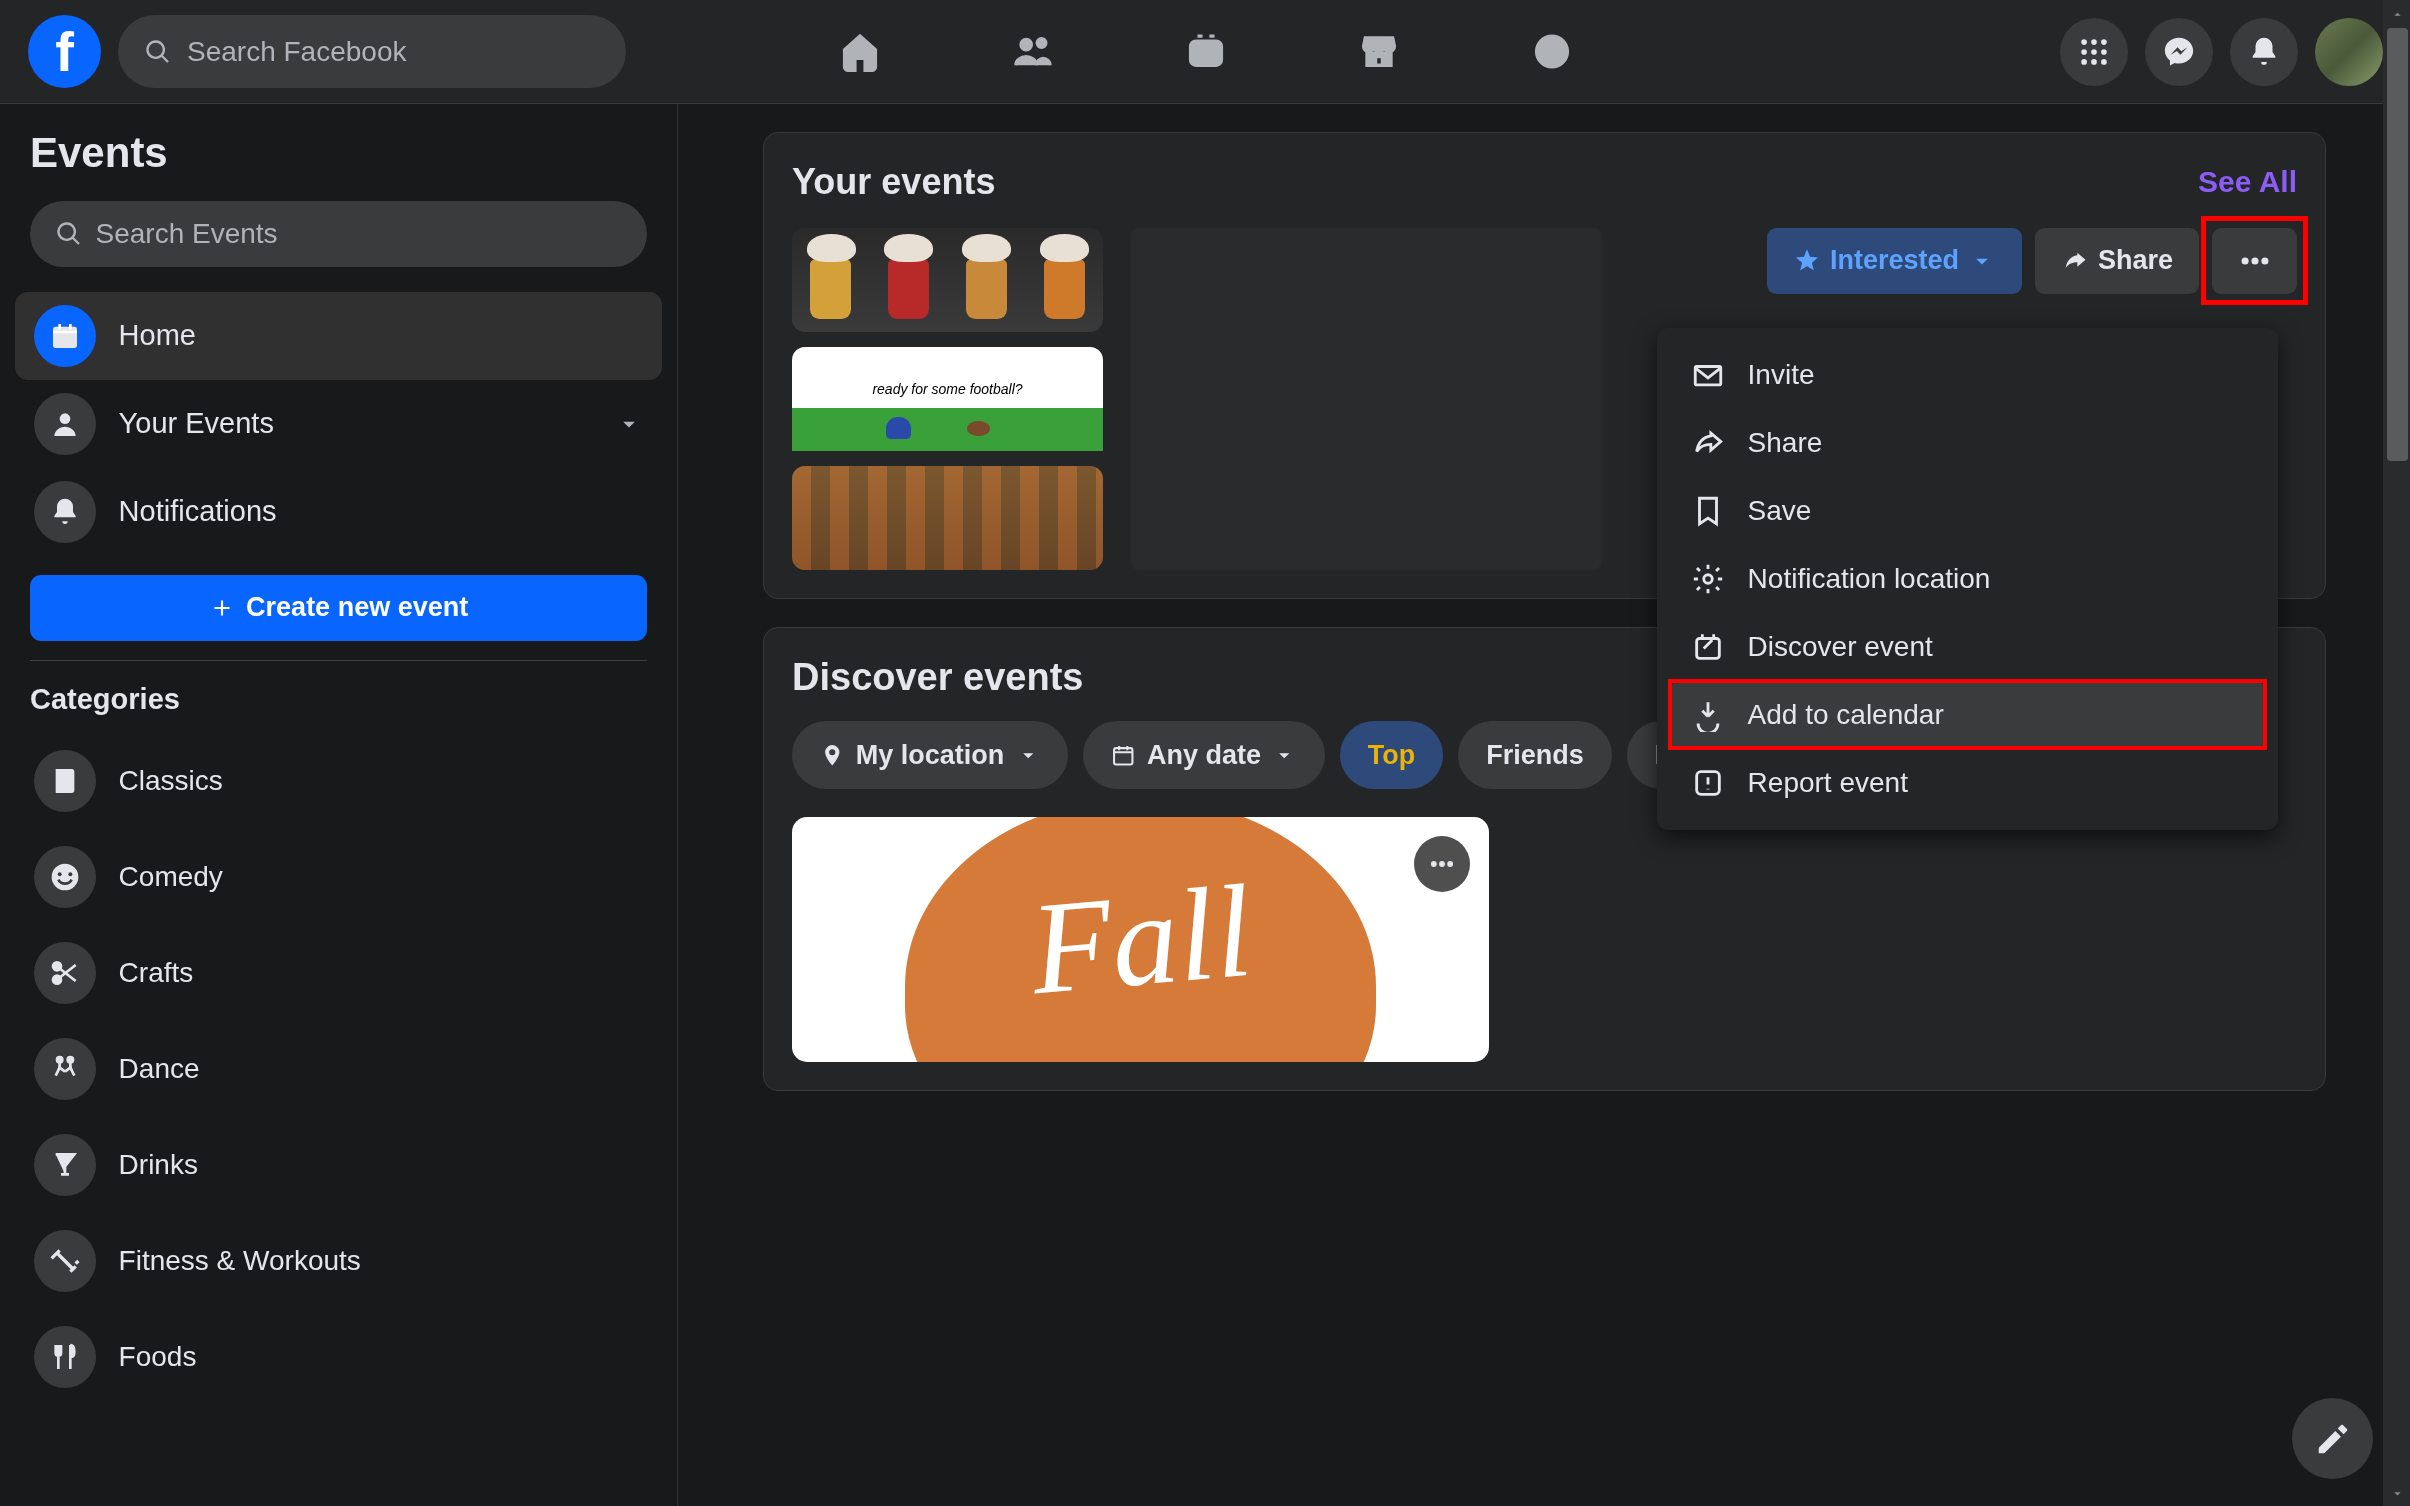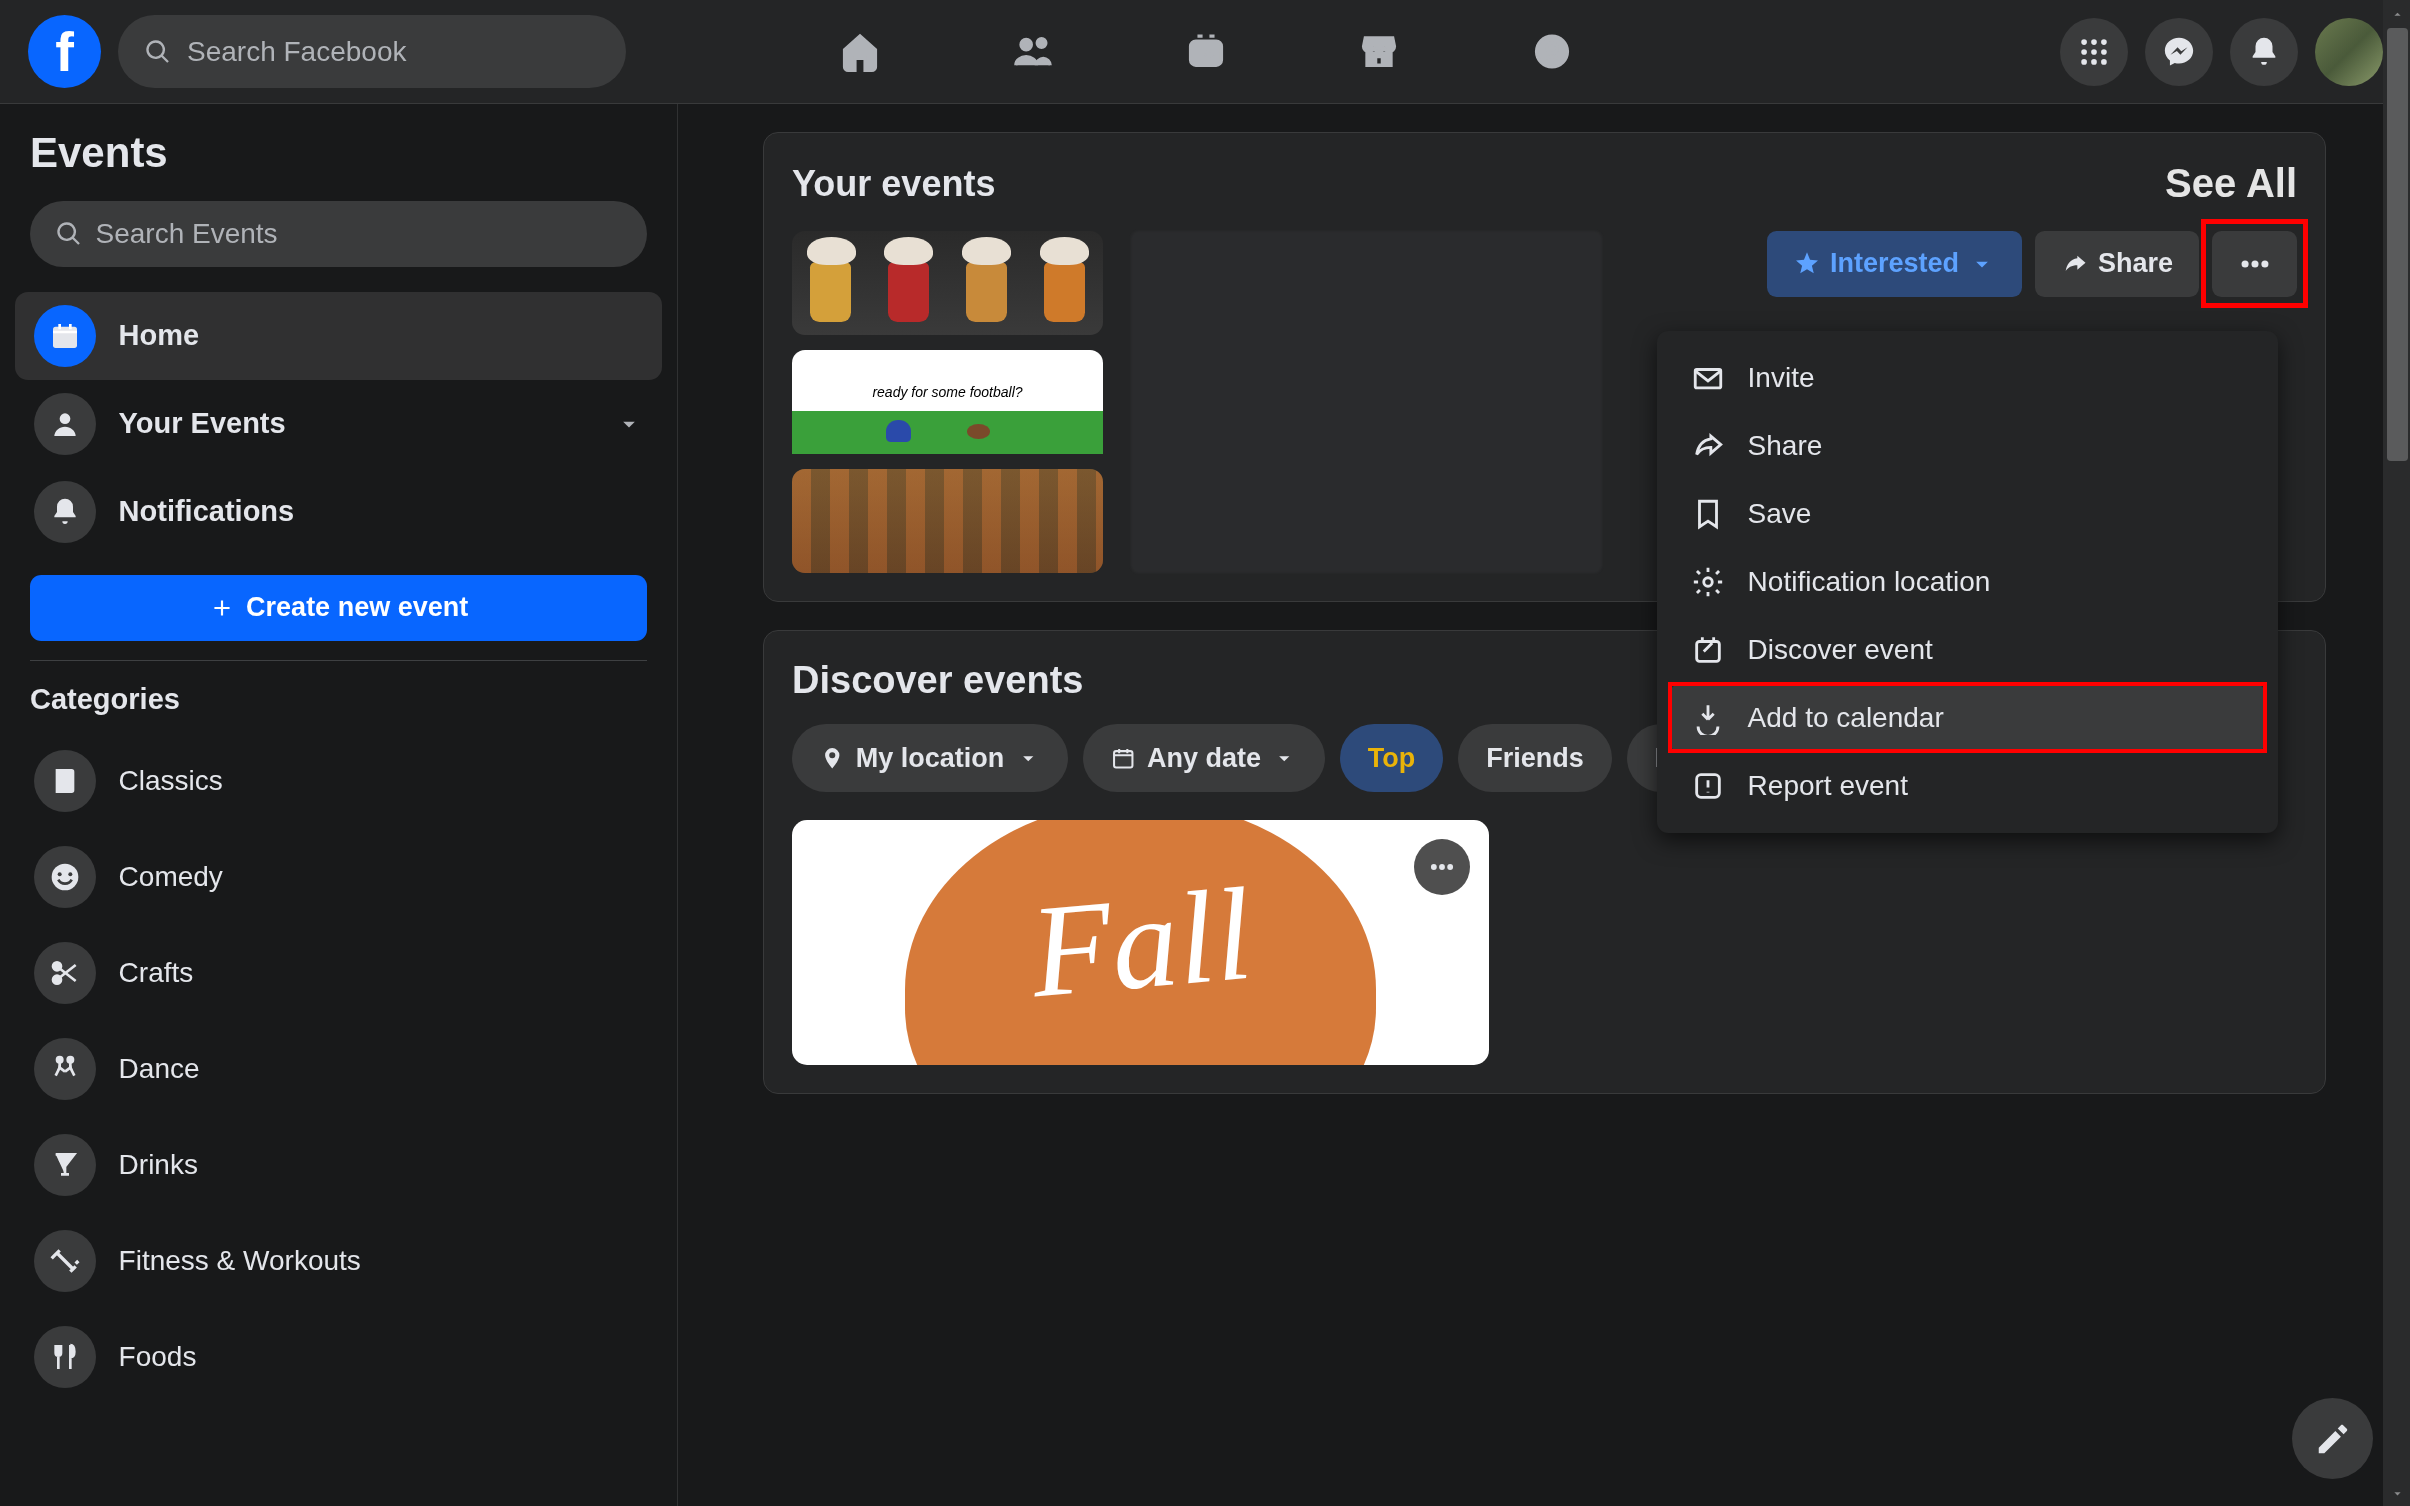--- a/index.html
+++ b/index.html
@@ -24,37 +24,37 @@
 .sidebar { width: 678px; padding: 24.5px 15px; border-right: 0.9px solid #303132; overflow-y: auto; }
 .sidebar h1 { font-size: 42px; font-weight: 800; padding-left: 15px; margin-bottom: 24.5px; }
 .search-side { background: #3a3b3c; border-radius: 34px; height: 66px; display: flex; align-items: center; padding: 0 24.5px; gap: 13px; margin: 0 15px 24.5px; }
 .search-side svg { width: 28px; height: 28px; fill: #b0b3b8; }
 .search-side-text { color: #b0b3b8; font-size: 28px; }
 .nav-item { display: flex; align-items: center; gap: 22.6px; padding: 13px 19px; border-radius: 13px; }
 .nav-item.active { background: #303031; }
 .nav-icon { width: 62px; height: 62px; border-radius: 50%; background: #3a3b3c; display: flex; align-items: center; justify-content: center; }
 .nav-icon.blue { background: #0866ff; }
 .nav-icon svg { width: 32px; height: 32px; fill: #e4e6eb; }
-.nav-label { font-size: 29px; font-weight: 700; }
+.nav-label { font-size: 29px; font-weight: 400; }
 .nav-item .chev { margin-left: auto; width: 28px; height: 28px; fill: #b0b3b8; }
 .create-btn { background: #0866ff; border-radius: 11.3px; height: 66px; display: flex; align-items: center; justify-content: center; gap: 11.3px; margin: 19px 15px; font-size: 27px; font-weight: 600; color: #fff; }
 .create-btn svg { width: 26px; height: 26px; fill: #fff; }
 .divider { height: 0.9px; background: #3e4042; margin: 11.3px 15px 22.6px; }
 .cat-title { font-size: 29px; font-weight: 600; padding-left: 15px; margin-bottom: 17px; }
 .cat-item { display: flex; align-items: center; gap: 22.6px; padding: 17px 19px; border-radius: 13px; }
 .cat-icon { width: 62px; height: 62px; border-radius: 50%; background: #3a3b3c; display: flex; align-items: center; justify-content: center; }
 .cat-icon svg { width: 32px; height: 32px; fill: #e4e6eb; stroke: #e4e6eb; }
 .cat-label { font-size: 28px; font-weight: 500; }
 
 
 .main { flex: 1; padding: 28px 85px; overflow-y: auto; }
 .card { background: #242526; border: 0.9px solid #393a3b; border-radius: 15px; padding: 28px; margin-bottom: 28px; position: relative; }
 .card-head { display: flex; justify-content: space-between; align-items: center; margin-bottom: 24.5px; }
 .card-title { font-size: 36px; font-weight: 800; }
-.see-all { color: #e5e5e5; font-size: 40px; font-weight: 600; }
+.see-all { color: #8b5cf6; font-size: 30px; font-weight: 600; }
 .event-row { display: flex; gap: 28px; position: relative; }
 .thumbs { display: flex; flex-direction: column; gap: 15px; }
 .thumb { width: 311px; height: 104px; border-radius: 13px; background: #444; }
 .thumb.t1 { background: linear-gradient(#2a2a2a, #3a3a3a); display:flex; align-items:flex-end; justify-content:space-around; padding-bottom:13px;}
 .thumb.t1 .jar { width:41px; height:60px; border-radius:5.6px 5.6px 9.4px 9.4px; position: relative; }
 .thumb.t1 .j1{background:#d4a03a;} .thumb.t1 .j2{background:#b82a2a;} .thumb.t1 .j3{background:#c88a3a;} .thumb.t1 .j4{background:#cf7a2a;}
 .thumb.t1 .jar::before{content:"";position:absolute;top:-24.5px;left:-3.8px;width:49px;height:28px;background:#e8e0d4;border-radius:50% 50% 40% 40%;}
 .thumb.t2 { background: #fff; display:flex; flex-direction:column; align-items:center; justify-content:center; position:relative;}
 .thumb.t2 .fld { position:absolute; bottom:0; width:100%; height:43px; background:#3aa03a;}
 .thumb.t2 .txt { font-size:14px; font-style:italic; color:#000; margin-top:-19px;}

